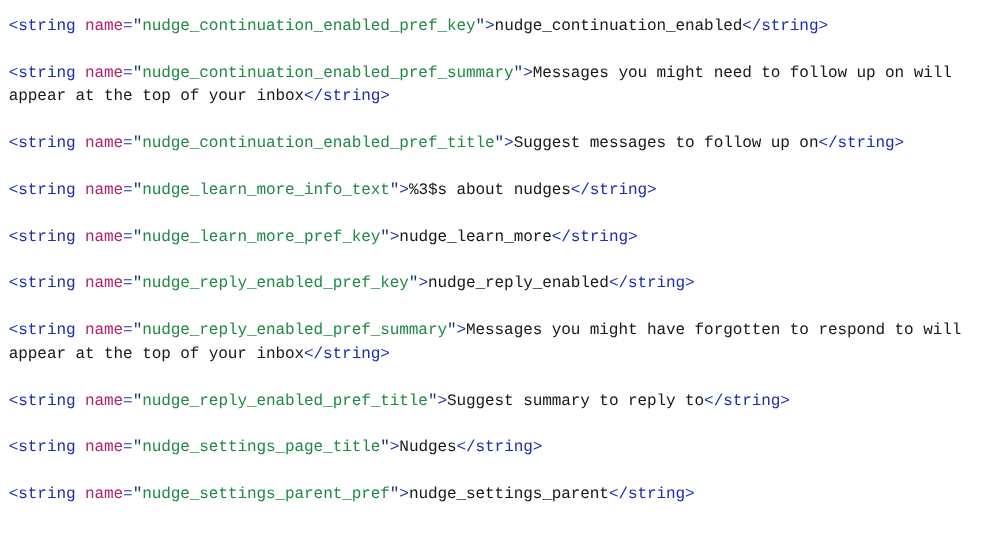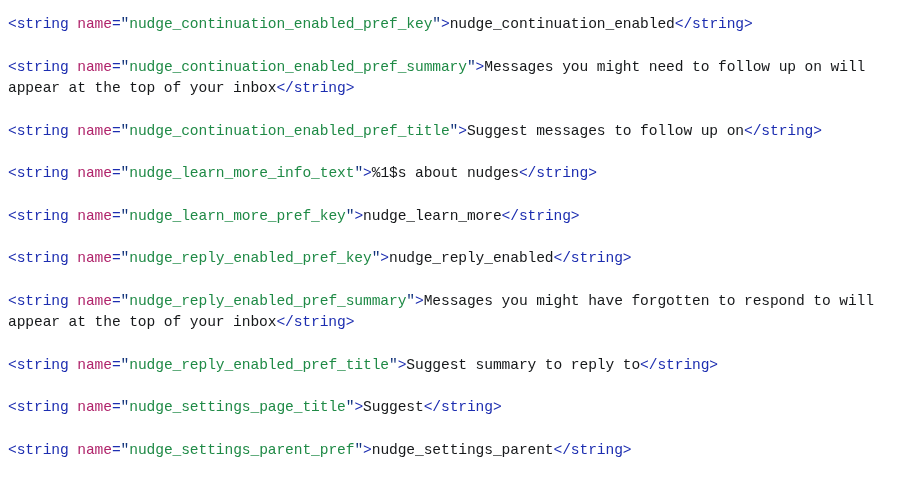--- a/index.html
+++ b/index.html
@@ -39,20 +39,20 @@
   .tok-value    { color: #1f8a46; }
   .tok-text     { color: #16181a; }
 </style>
 </head>
 <body>
 
 <div id="code-view">
     <div class="entry"><span class="tok-tag">&lt;string</span> <span class="tok-attr">name</span><span class="tok-punct">=</span><span class="tok-quote">"</span><span class="tok-value">nudge_continuation_enabled_pref_key</span><span class="tok-quote">"</span><span class="tok-punct">&gt;</span><span class="tok-text">nudge_continuation_enabled</span><span class="tok-tag">&lt;/string&gt;</span></div>
     <div class="entry"><span class="tok-tag">&lt;string</span> <span class="tok-attr">name</span><span class="tok-punct">=</span><span class="tok-quote">"</span><span class="tok-value">nudge_continuation_enabled_pref_summary</span><span class="tok-quote">"</span><span class="tok-punct">&gt;</span><span class="tok-text">Messages you might need to follow up on will appear at the top of your inbox</span><span class="tok-tag">&lt;/string&gt;</span></div>
     <div class="entry"><span class="tok-tag">&lt;string</span> <span class="tok-attr">name</span><span class="tok-punct">=</span><span class="tok-quote">"</span><span class="tok-value">nudge_continuation_enabled_pref_title</span><span class="tok-quote">"</span><span class="tok-punct">&gt;</span><span class="tok-text">Suggest messages to follow up on</span><span class="tok-tag">&lt;/string&gt;</span></div>
-    <div class="entry"><span class="tok-tag">&lt;string</span> <span class="tok-attr">name</span><span class="tok-punct">=</span><span class="tok-quote">"</span><span class="tok-value">nudge_learn_more_info_text</span><span class="tok-quote">"</span><span class="tok-punct">&gt;</span><span class="tok-text">%1$s about nudges</span><span class="tok-tag">&lt;/string&gt;</span></div>
+    <div class="entry"><span class="tok-tag">&lt;string</span> <span class="tok-attr">name</span><span class="tok-punct">=</span><span class="tok-quote">"</span><span class="tok-value">nudge_learn_more_info_text</span><span class="tok-quote">"</span><span class="tok-punct">&gt;</span><span class="tok-text">%3$s about nudges</span><span class="tok-tag">&lt;/string&gt;</span></div>
     <div class="entry"><span class="tok-tag">&lt;string</span> <span class="tok-attr">name</span><span class="tok-punct">=</span><span class="tok-quote">"</span><span class="tok-value">nudge_learn_more_pref_key</span><span class="tok-quote">"</span><span class="tok-punct">&gt;</span><span class="tok-text">nudge_learn_more</span><span class="tok-tag">&lt;/string&gt;</span></div>
     <div class="entry"><span class="tok-tag">&lt;string</span> <span class="tok-attr">name</span><span class="tok-punct">=</span><span class="tok-quote">"</span><span class="tok-value">nudge_reply_enabled_pref_key</span><span class="tok-quote">"</span><span class="tok-punct">&gt;</span><span class="tok-text">nudge_reply_enabled</span><span class="tok-tag">&lt;/string&gt;</span></div>
     <div class="entry"><span class="tok-tag">&lt;string</span> <span class="tok-attr">name</span><span class="tok-punct">=</span><span class="tok-quote">"</span><span class="tok-value">nudge_reply_enabled_pref_summary</span><span class="tok-quote">"</span><span class="tok-punct">&gt;</span><span class="tok-text">Messages you might have forgotten to respond to will appear at the top of your inbox</span><span class="tok-tag">&lt;/string&gt;</span></div>
     <div class="entry"><span class="tok-tag">&lt;string</span> <span class="tok-attr">name</span><span class="tok-punct">=</span><span class="tok-quote">"</span><span class="tok-value">nudge_reply_enabled_pref_title</span><span class="tok-quote">"</span><span class="tok-punct">&gt;</span><span class="tok-text">Suggest summary to reply to</span><span class="tok-tag">&lt;/string&gt;</span></div>
-    <div class="entry"><span class="tok-tag">&lt;string</span> <span class="tok-attr">name</span><span class="tok-punct">=</span><span class="tok-quote">"</span><span class="tok-value">nudge_settings_page_title</span><span class="tok-quote">"</span><span class="tok-punct">&gt;</span><span class="tok-text">Suggest</span><span class="tok-tag">&lt;/string&gt;</span></div>
+    <div class="entry"><span class="tok-tag">&lt;string</span> <span class="tok-attr">name</span><span class="tok-punct">=</span><span class="tok-quote">"</span><span class="tok-value">nudge_settings_page_title</span><span class="tok-quote">"</span><span class="tok-punct">&gt;</span><span class="tok-text">Nudges</span><span class="tok-tag">&lt;/string&gt;</span></div>
     <div class="entry"><span class="tok-tag">&lt;string</span> <span class="tok-attr">name</span><span class="tok-punct">=</span><span class="tok-quote">"</span><span class="tok-value">nudge_settings_parent_pref</span><span class="tok-quote">"</span><span class="tok-punct">&gt;</span><span class="tok-text">nudge_settings_parent</span><span class="tok-tag">&lt;/string&gt;</span></div>
   </div>
 
 </body></html>

